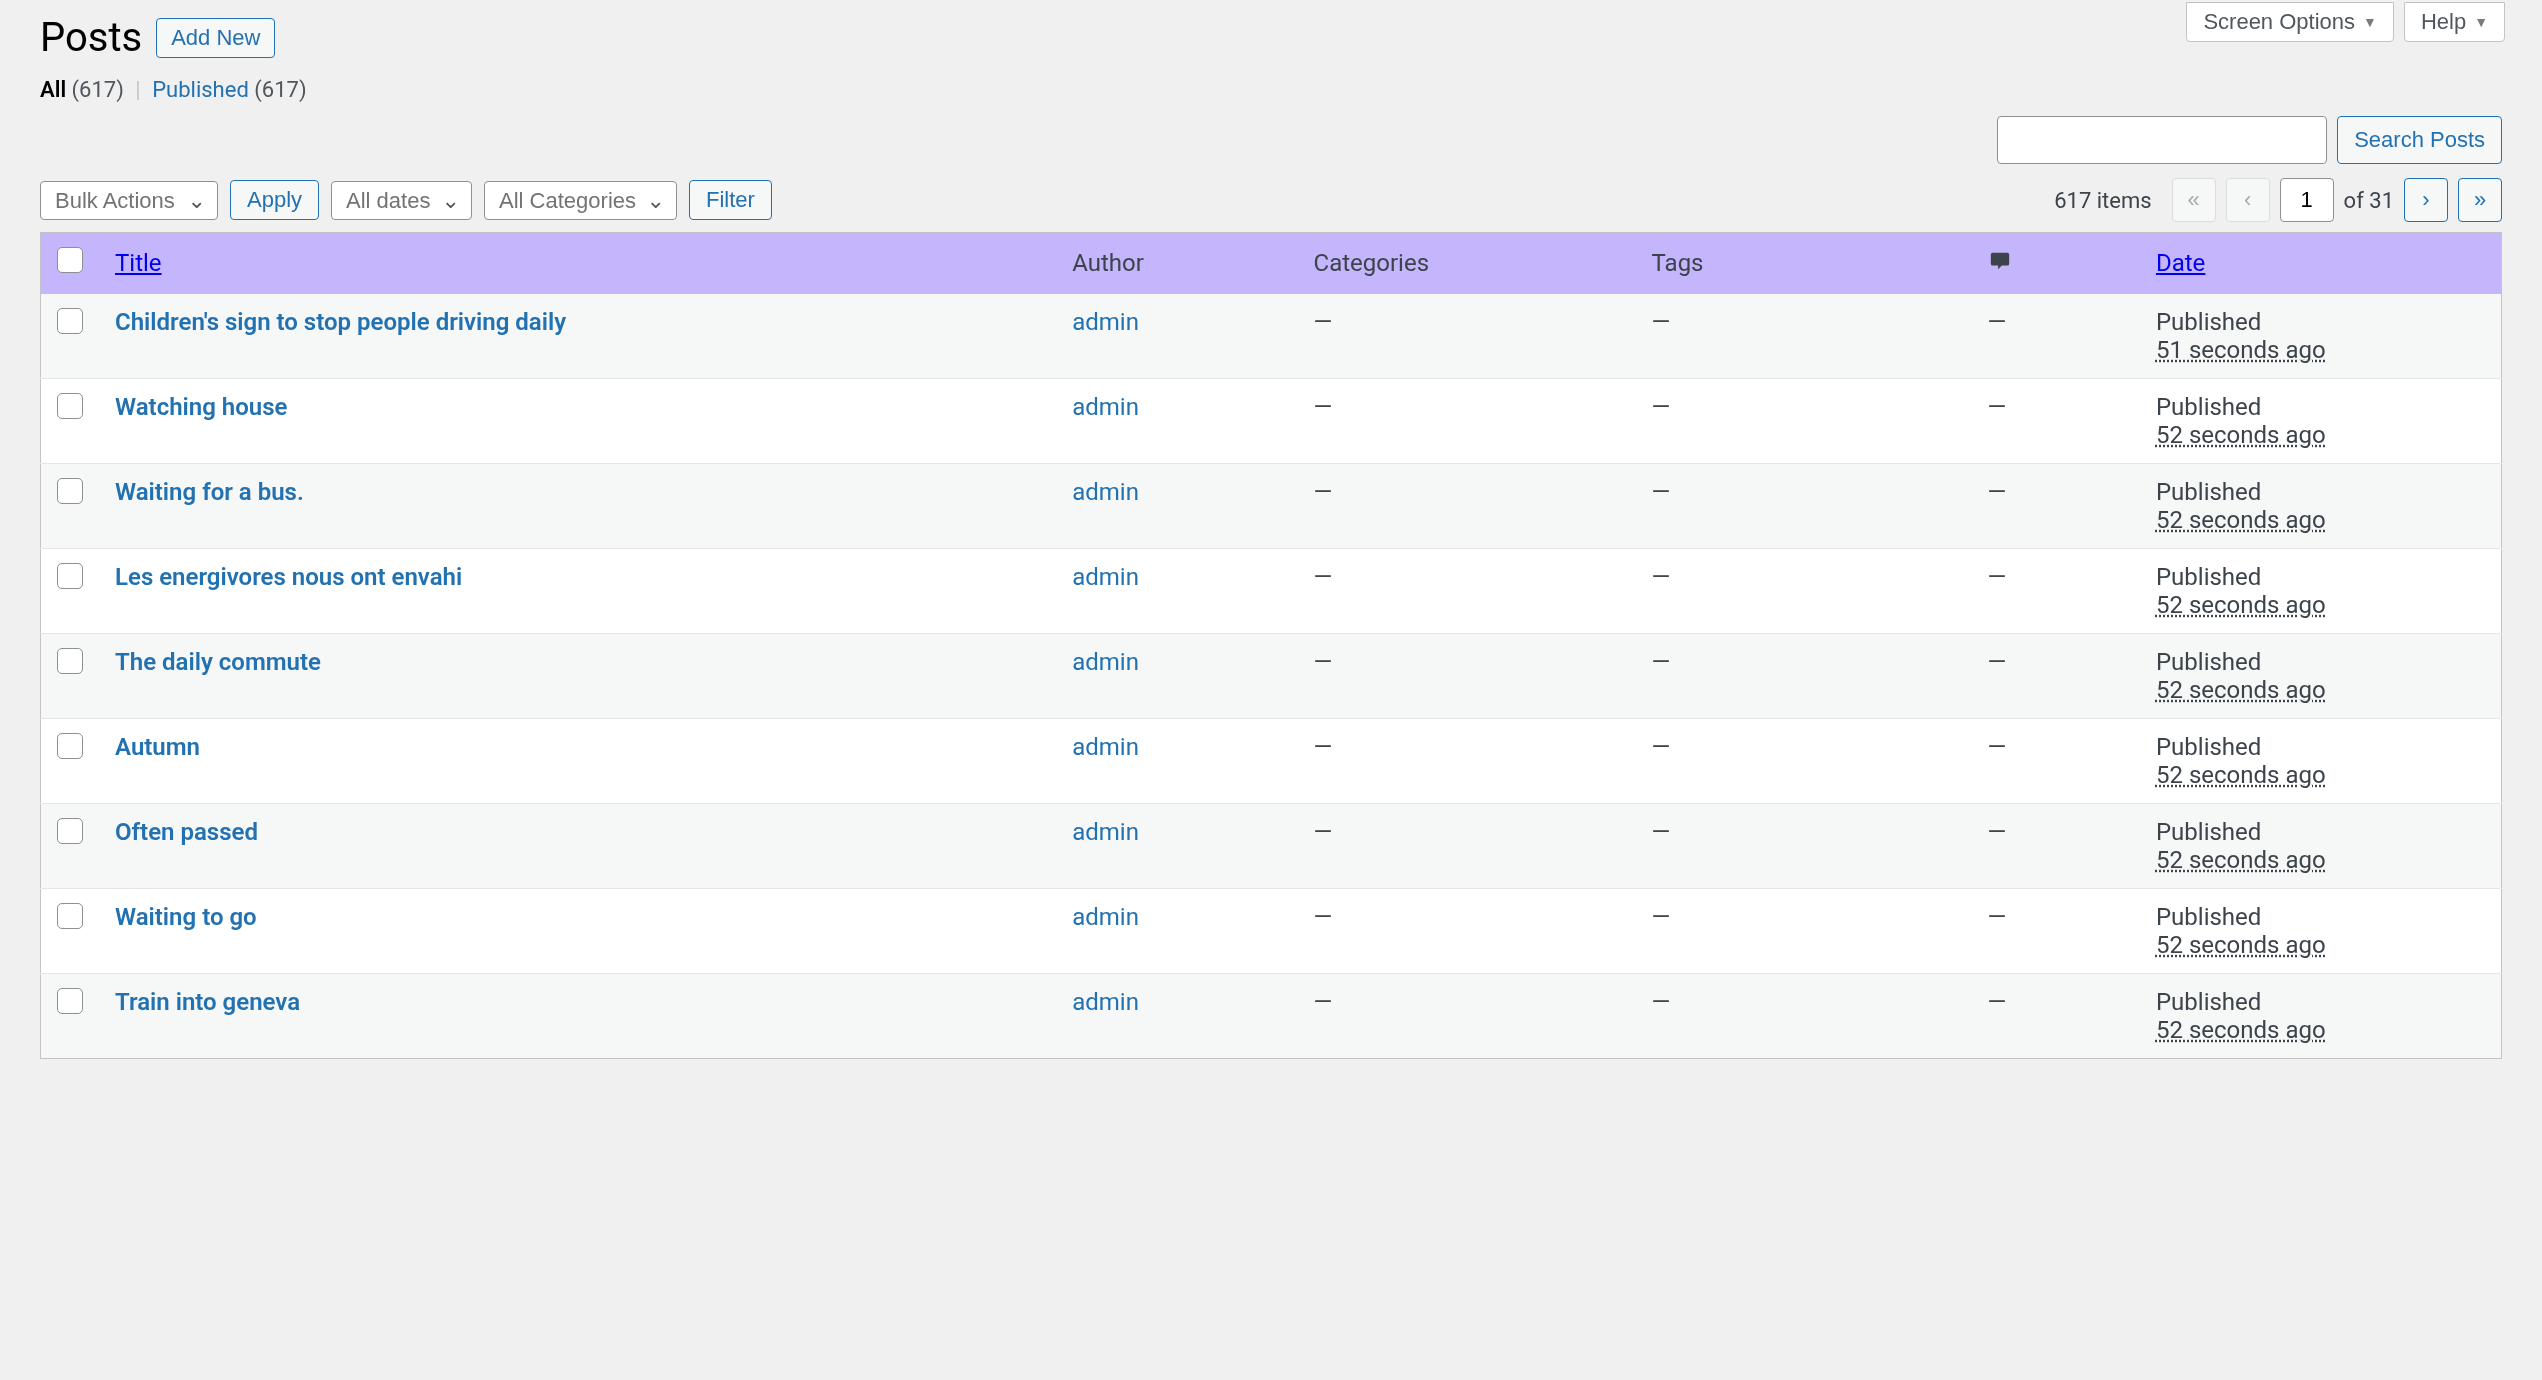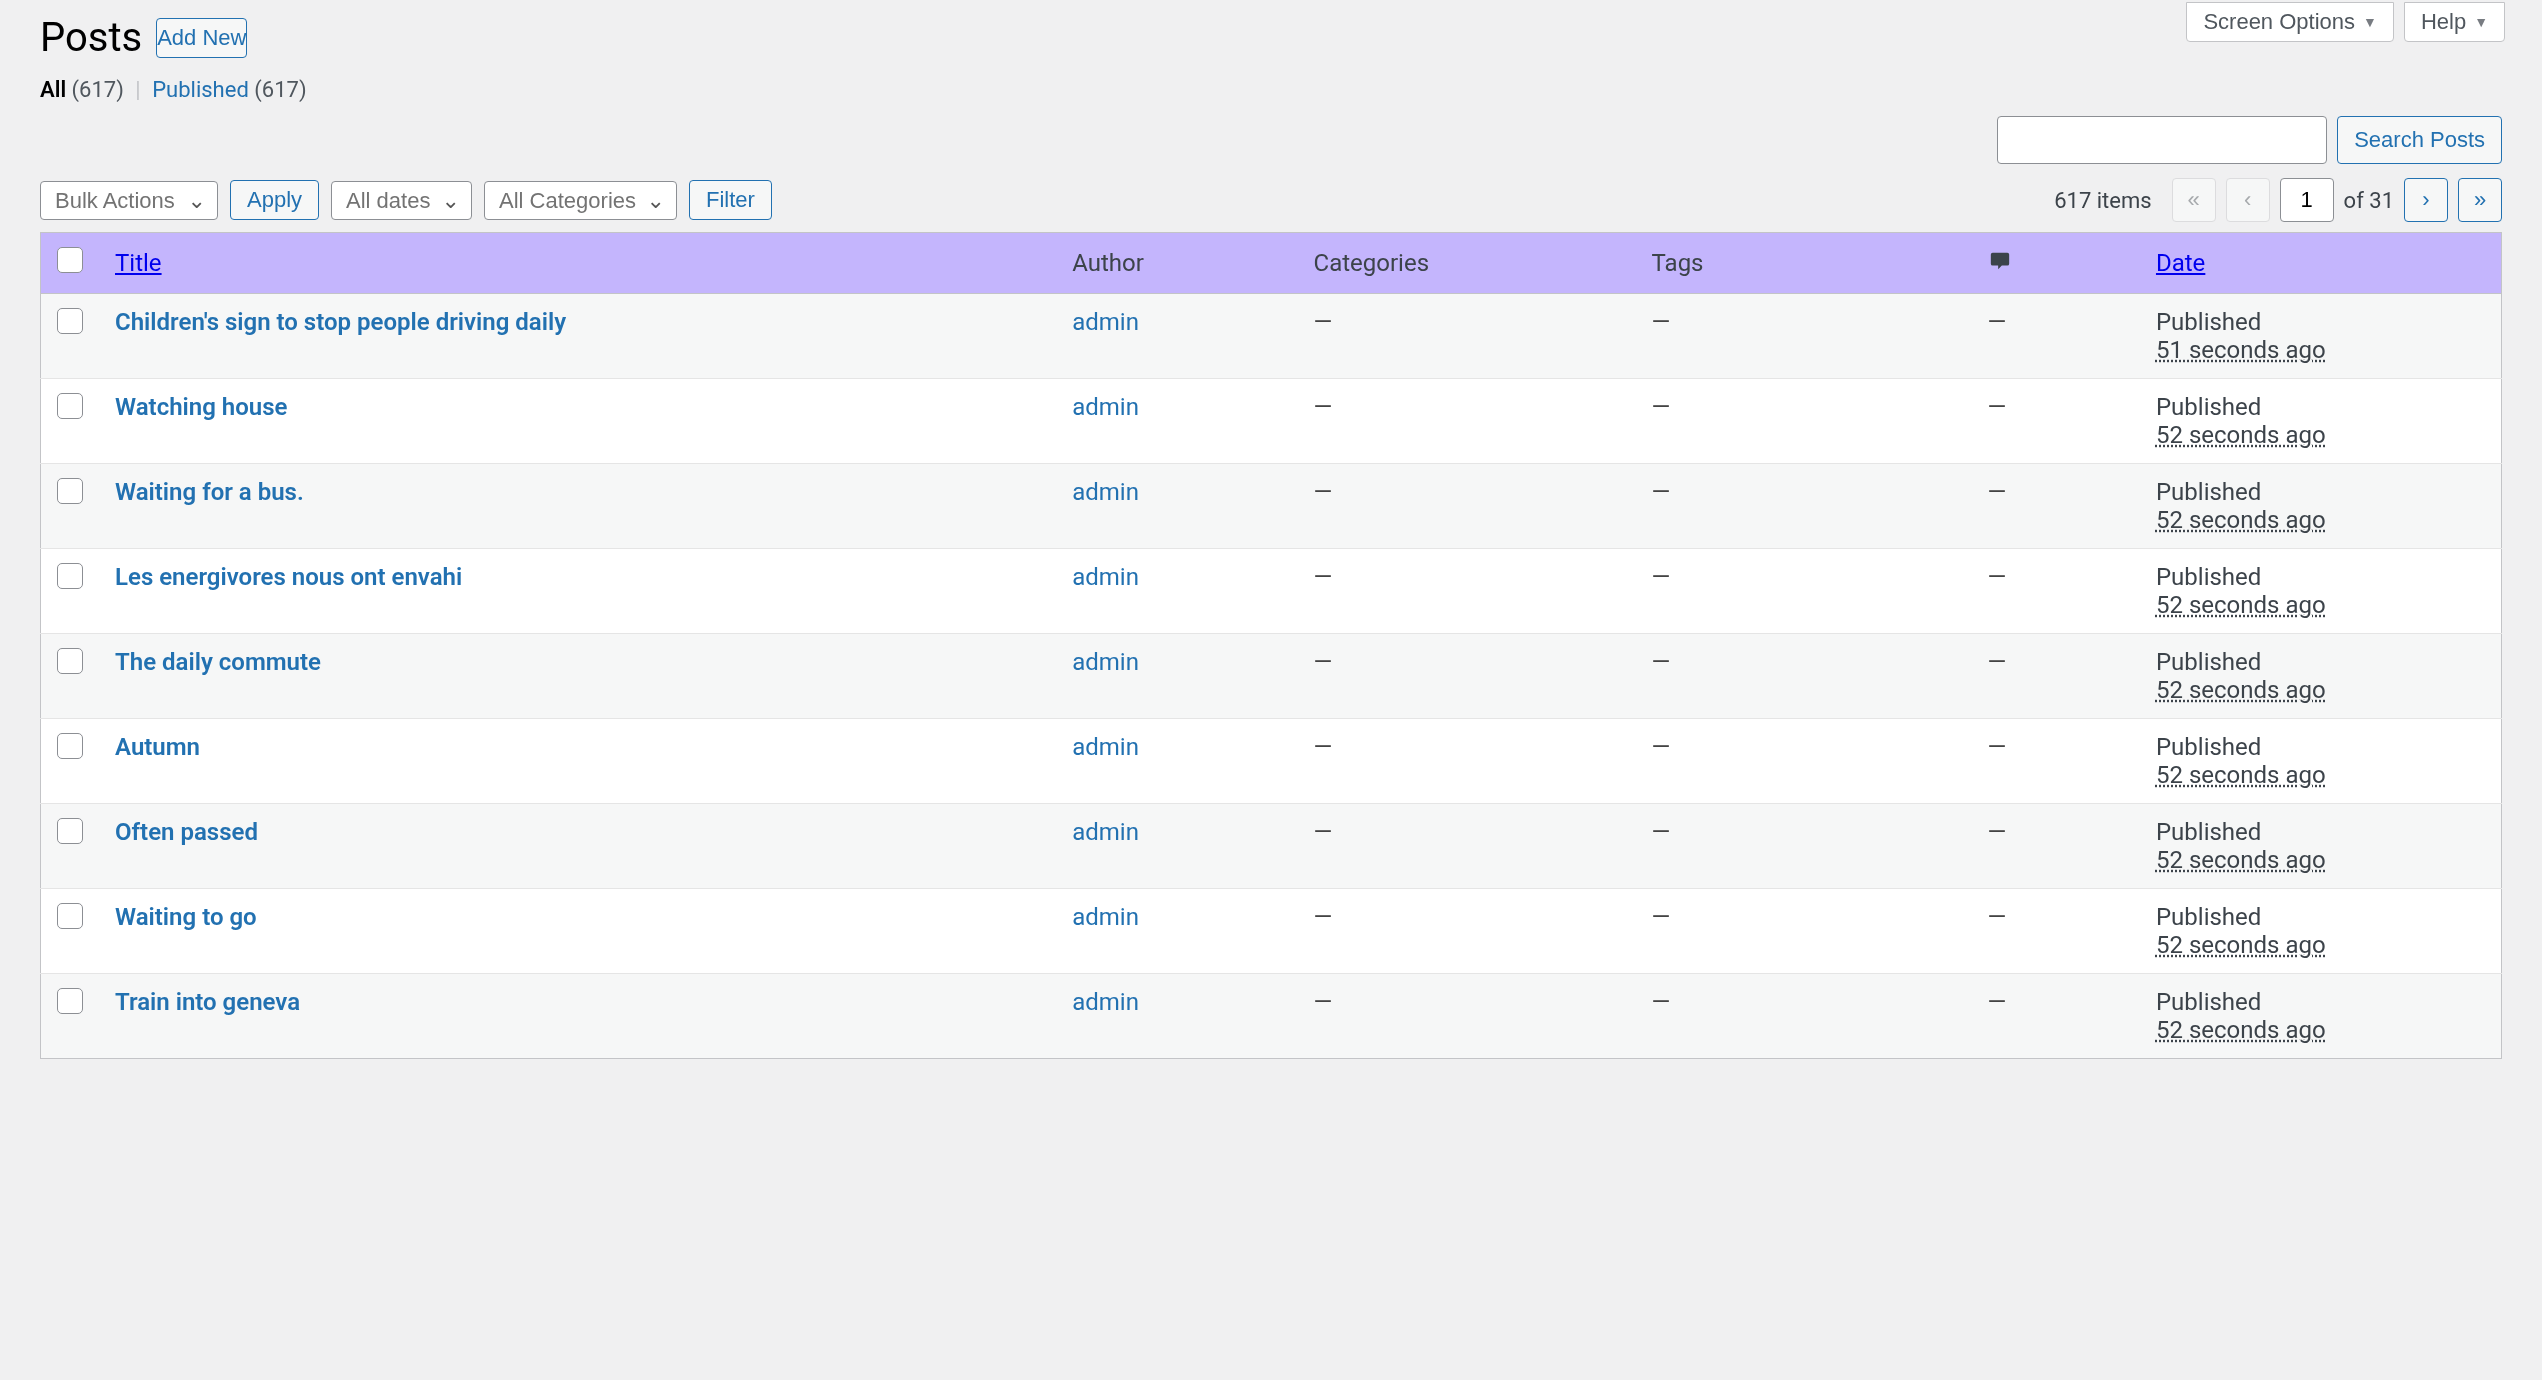--- a/index.html
+++ b/index.html
@@ -13,21 +13,21 @@
 .header-row {
   display: flex;
   align-items: center;
   justify-content: space-between;
   padding: 14px 0 6px 0;
 }
 .header-left { display: flex; align-items: center; gap: 14px; }
 .page-title { font-size: 40px; font-weight: 400; color: #000000; }
 .btn-outline {
   border: 1px solid #2271b1; color: #2271b1; background: #f6f7f7;
-  padding: 6px 0; font-size: 22px; border-radius: 4px; cursor: pointer;
+  padding: 6px 14px; font-size: 22px; border-radius: 4px; cursor: pointer;
 }
 .top-right-btns { display: flex; gap: 10px; position: absolute; top: 2px; right: 37px; }
 .screen-optbtn {
   border: 1px solid #c3c4c7; background: #fff; color: #50575e;
   padding: 6px 16px; font-size: 22px; border-radius: 0 0 4px 4px; cursor: pointer;
   display: flex; align-items: center; gap: 8px;
 }
 .tri-down { font-size: 14px; color: #787c82; }
 
 .subsub { margin: 10px 0 14px 0; font-size: 22px; }

